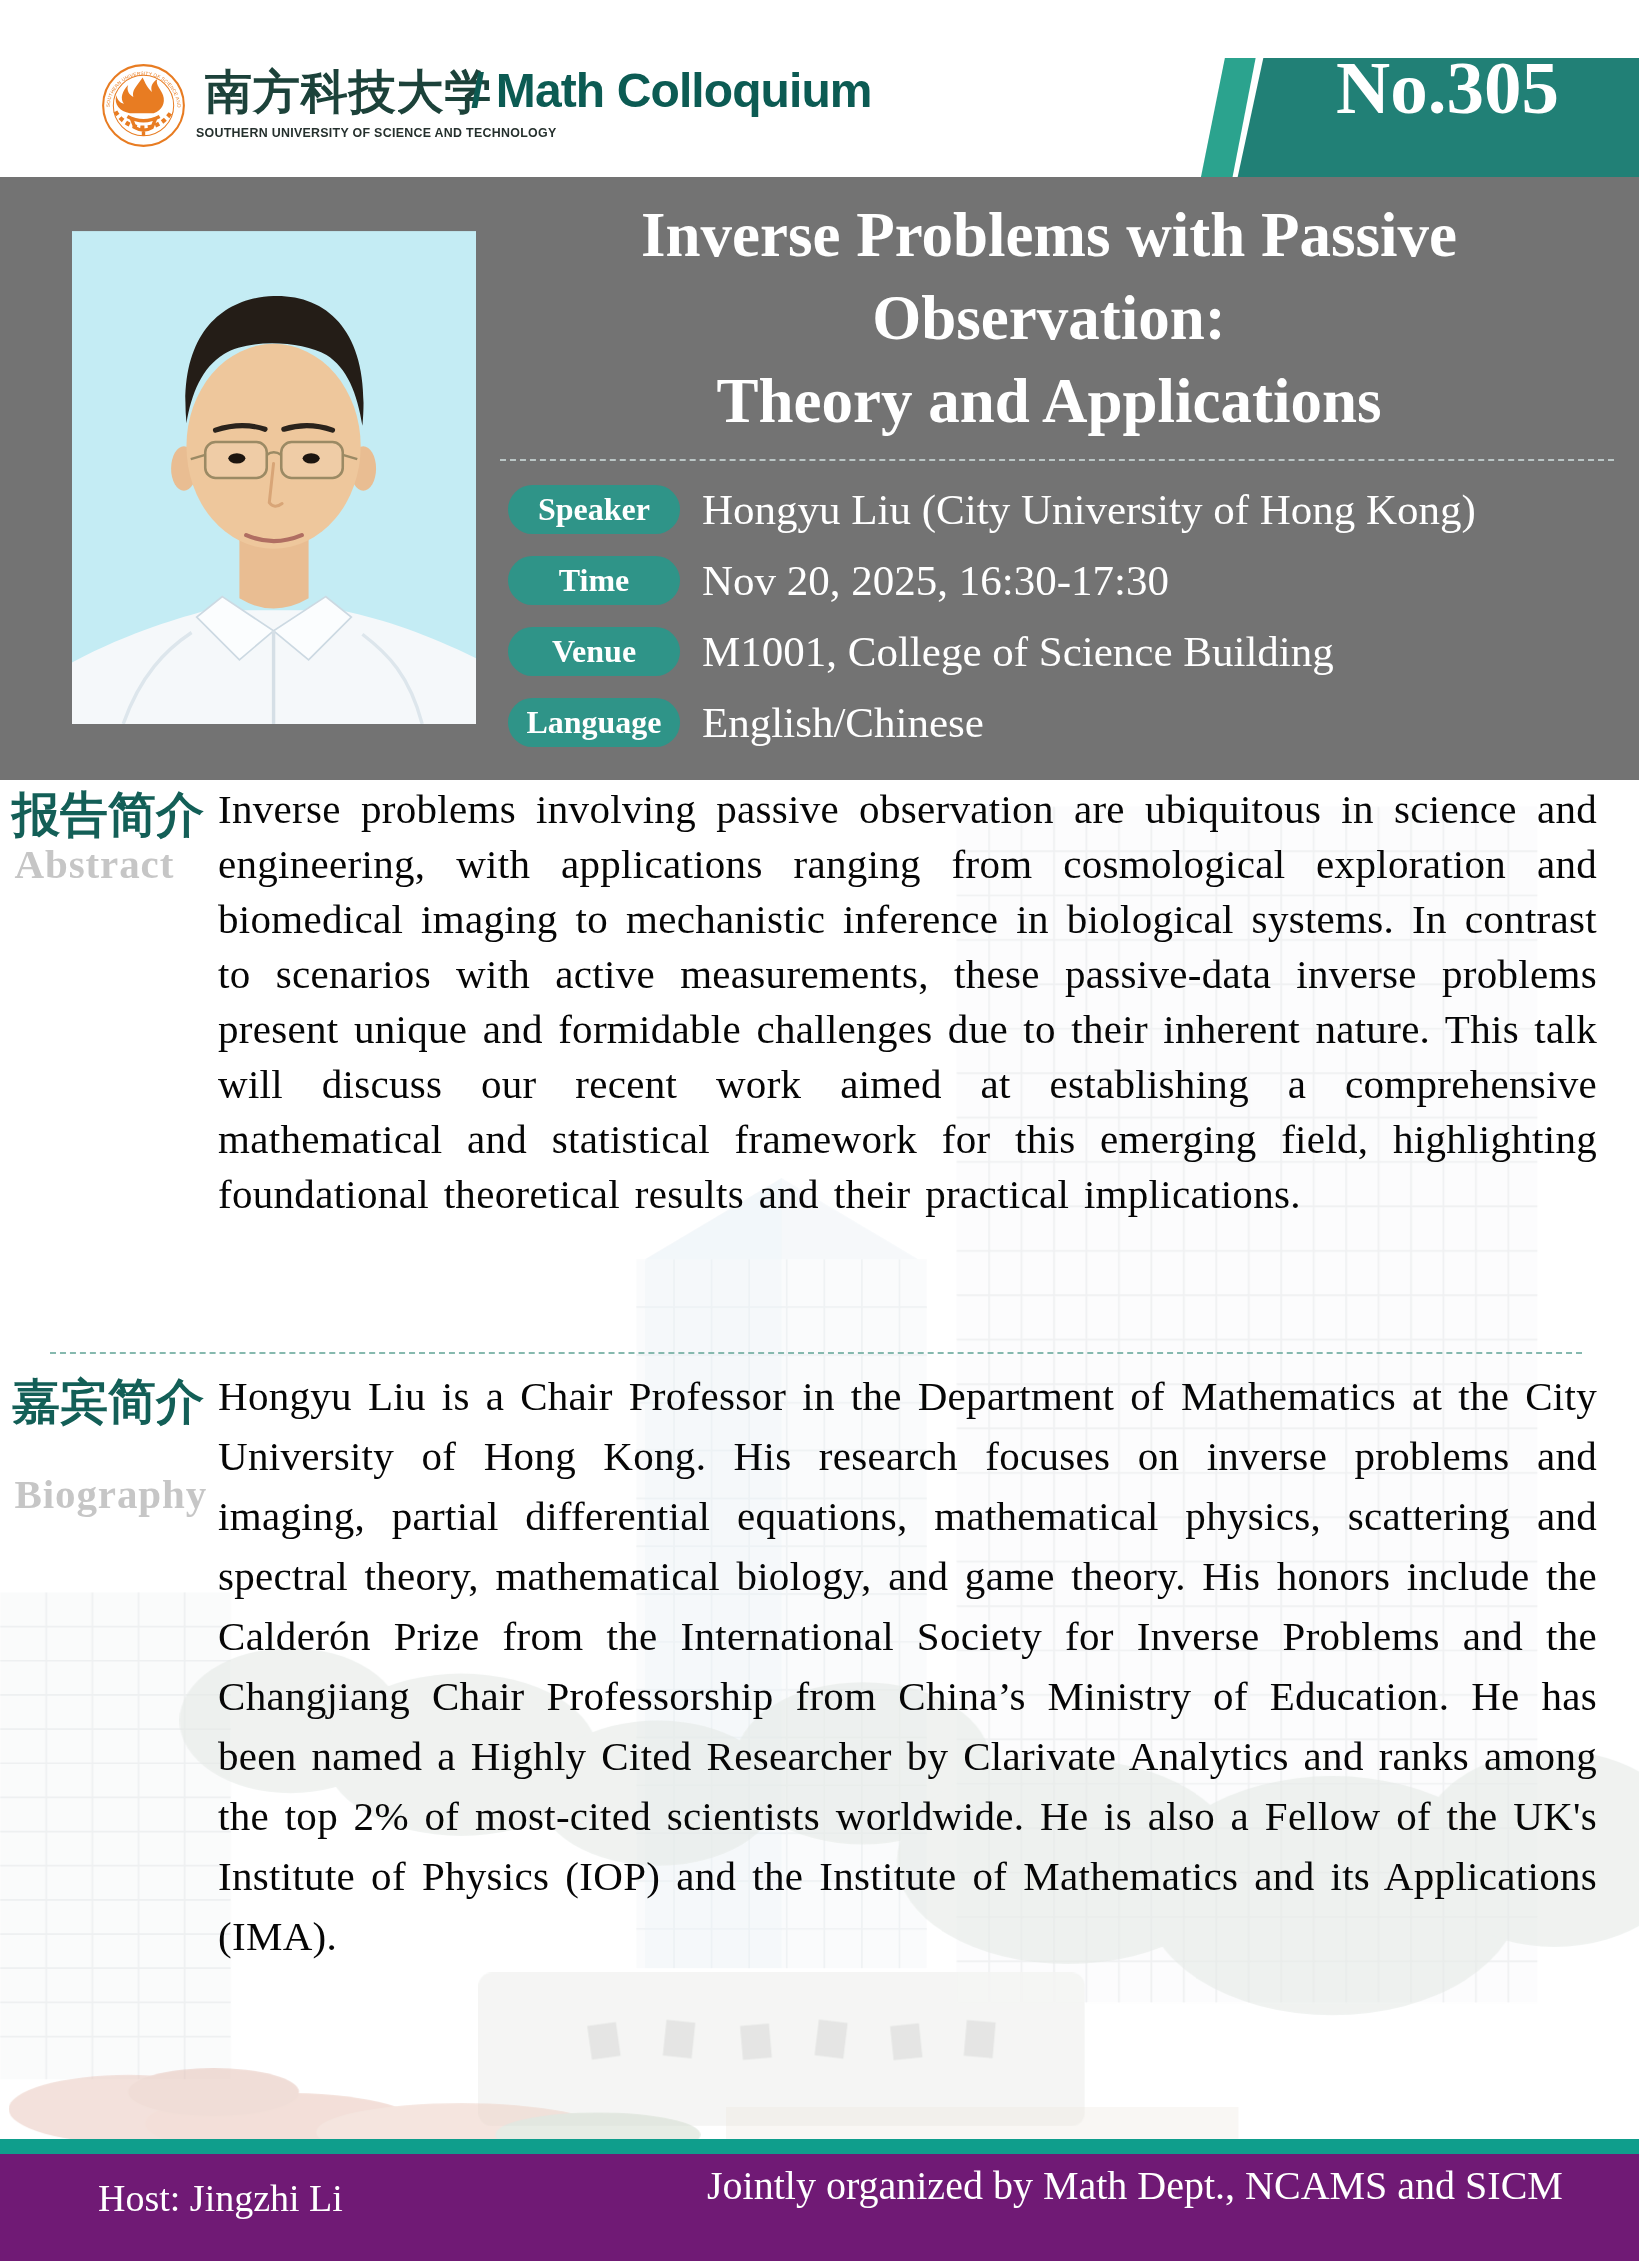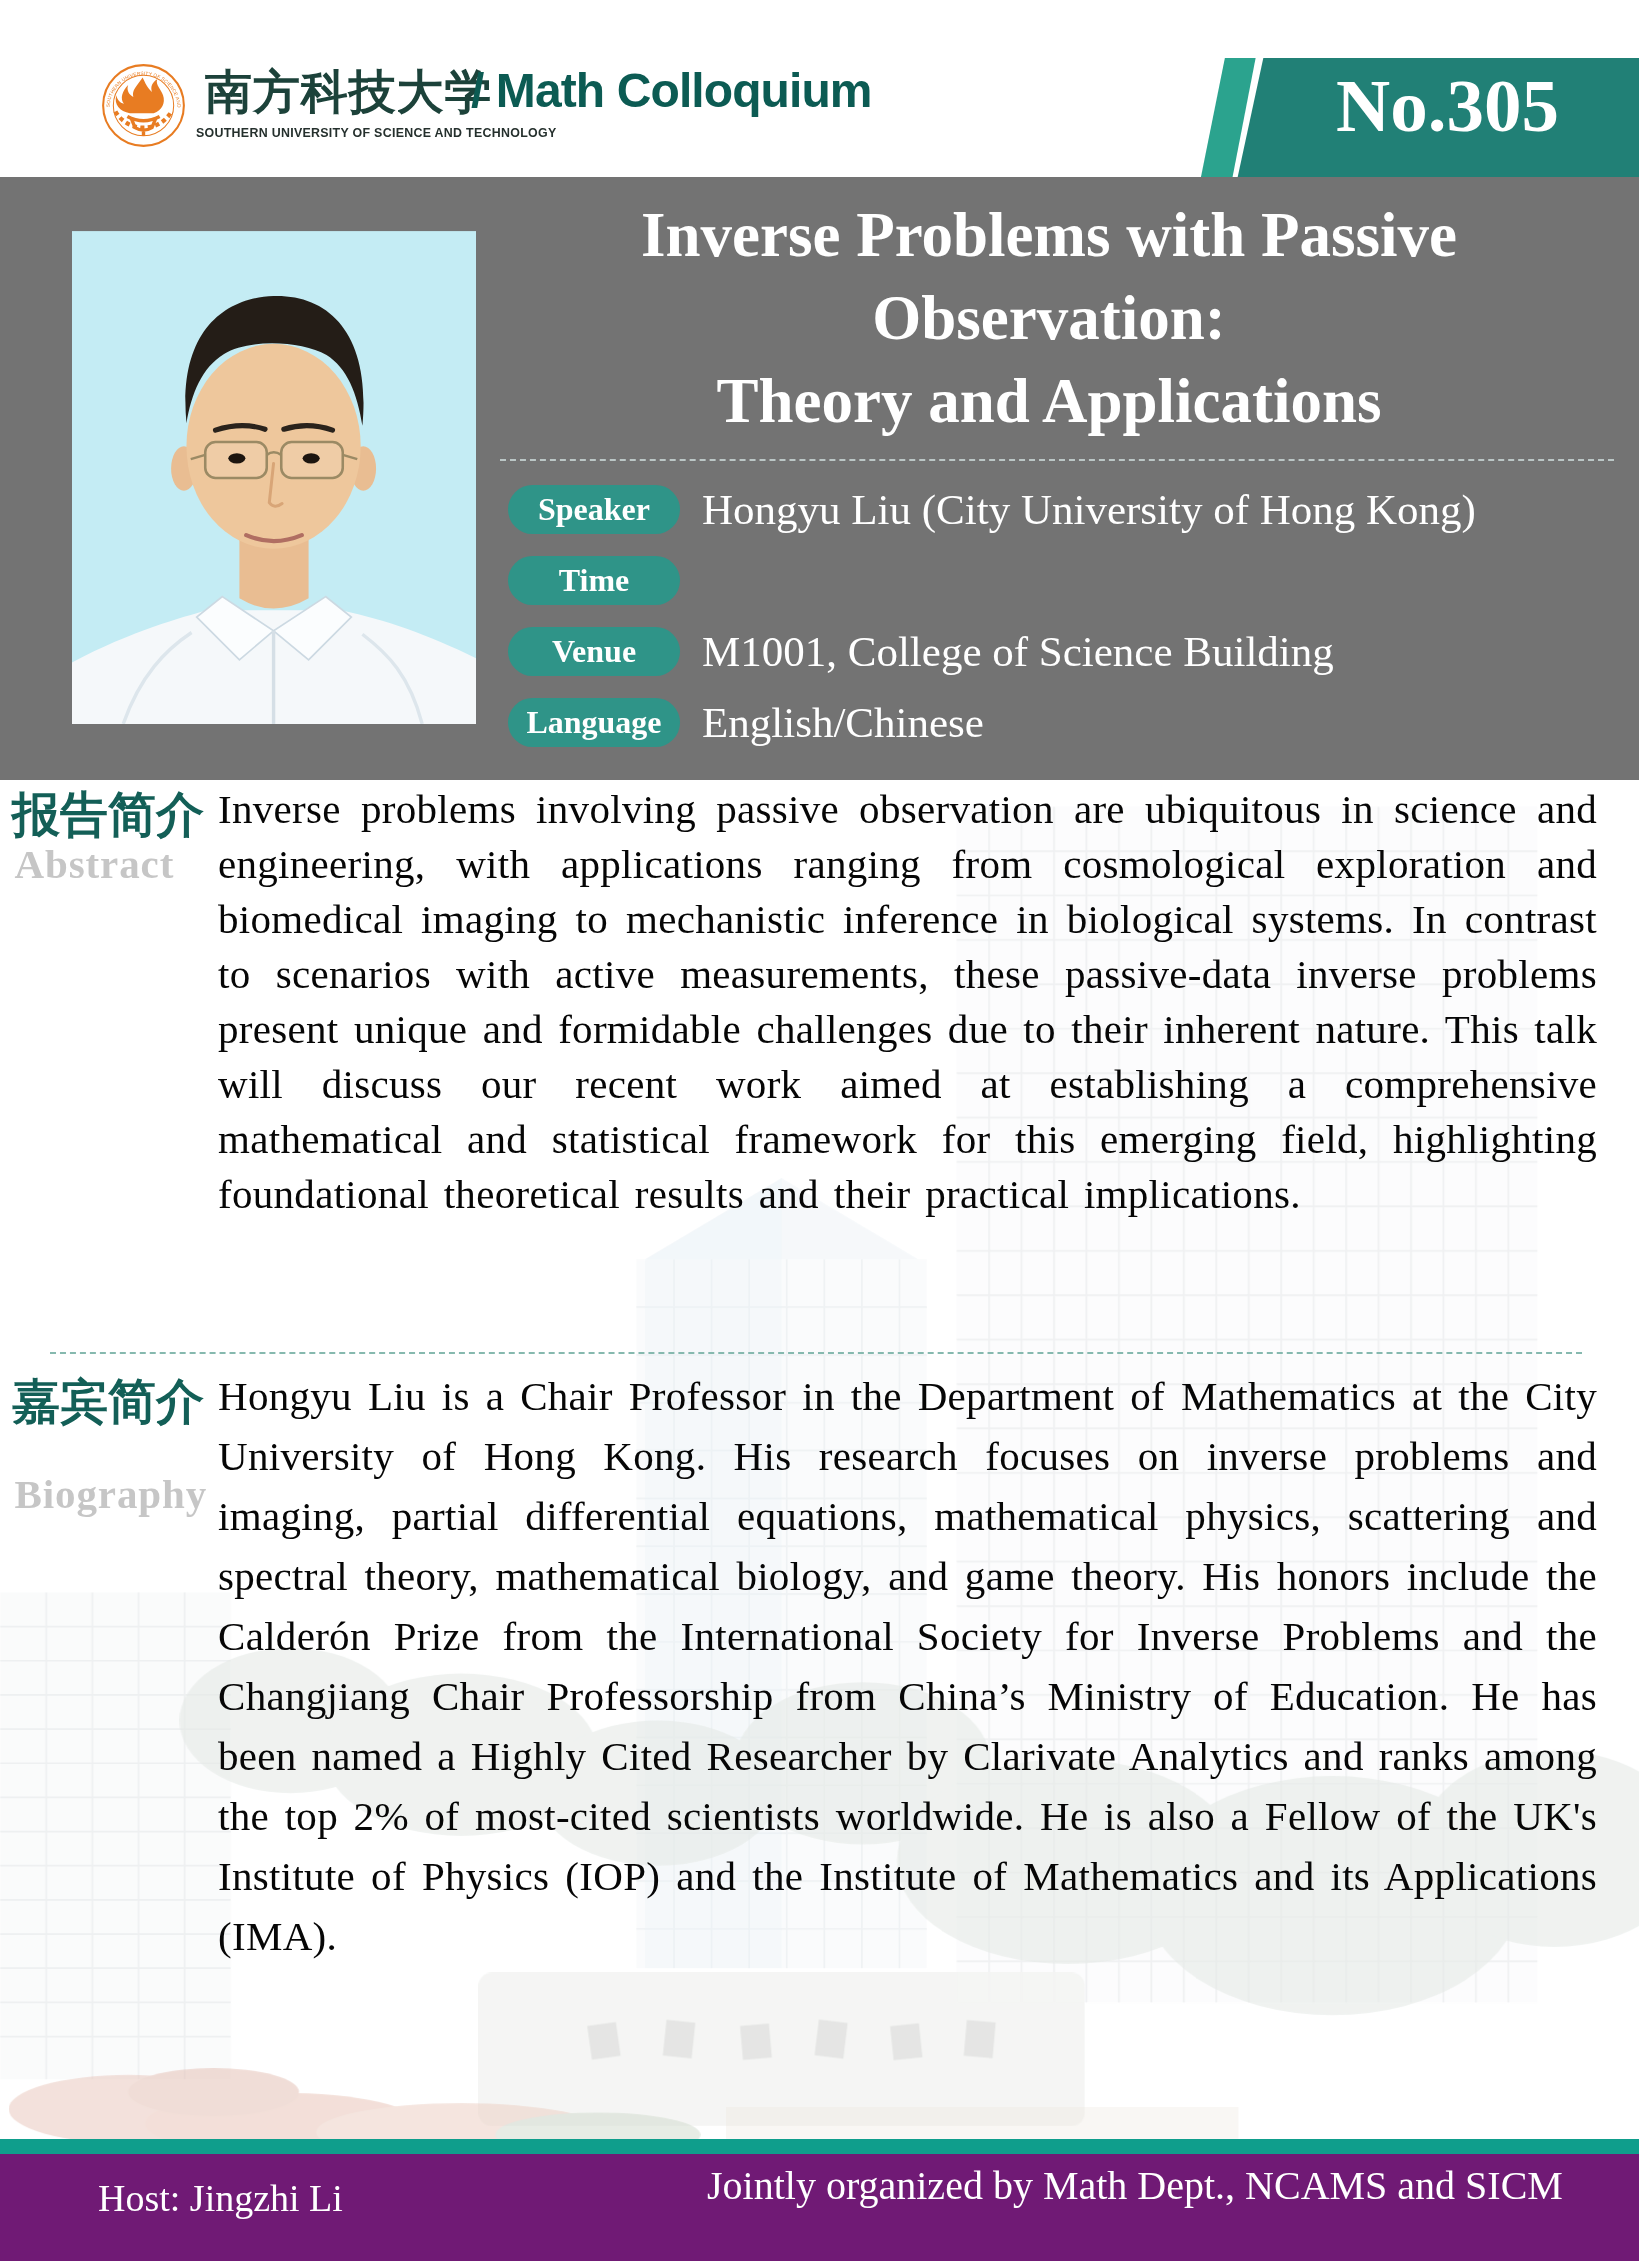--- a/index.html
+++ b/index.html
@@ -9,21 +9,21 @@
   
   .header{position:absolute;left:0;top:0;width:1640px;height:177px;background:#ffffff;z-index:3;}
   .seal{position:absolute;left:101px;top:63px;width:85px;height:85px;}
   .logo-cn{position:absolute;left:205px;top:61px;font-family:"DejaVu Sans","Liberation Sans",sans-serif;
            font-weight:900;font-size:47px;color:#1c423a;letter-spacing:0.9px;white-space:nowrap;}
   .logo-en{position:absolute;left:196px;top:126px;font-family:"Liberation Sans","DejaVu Sans",sans-serif;
            font-weight:600;font-size:12.4px;color:#25302d;letter-spacing:0.3px;white-space:nowrap;}
   .series-title{position:absolute;left:471px;top:65px;font-family:"Liberation Sans","DejaVu Sans",sans-serif;
            font-weight:800;font-size:48px;color:#0c5b53;letter-spacing:-0.9px;white-space:nowrap;line-height:1.1;}
   .badge-svg{position:absolute;left:1025px;top:58px;width:615px;height:119px;}
-  .badge-no{position:absolute;left:1264px;top:68px;width:367px;text-align:center;color:#ffffff;
+  .badge-no{position:absolute;left:1264px;top:50px;width:367px;text-align:center;color:#ffffff;
            font-weight:bold;font-size:75px;line-height:1;font-family:"Liberation Serif","DejaVu Serif",serif;}
 
   
   .banner{position:absolute;left:0;top:177px;width:1640px;height:603px;background:#737373;z-index:2;}
   .photo{position:absolute;left:72px;top:54px;width:404px;height:493px;overflow:hidden;}
   .banner-title{position:absolute;left:475px;top:17px;width:1148px;text-align:center;color:#ffffff;
            font-weight:bold;font-size:63px;line-height:83px;}
   .title-divider{position:absolute;left:500px;top:282px;width:1114px;height:0;
            border-top:2.6px dashed rgba(226,245,242,0.65);}
   .info-rows{position:absolute;left:508px;top:308px;}
@@ -129,20 +129,21 @@
 
     <div class="title-divider"></div>
 
     <div class="info-rows">
       <div class="info-row">
         <div class="pill">Speaker</div>
         <div class="value">Hongyu Liu (City University of Hong Kong)</div>
       </div>
       <div class="info-row">
         <div class="pill">Time</div>
+        <div class="value">Nov 20, 2025, 16:30-17:30</div>
       </div>
       <div class="info-row">
         <div class="pill">Venue</div>
         <div class="value">M1001, College of Science Building</div>
       </div>
       <div class="info-row">
         <div class="pill">Language</div>
         <div class="value">English/Chinese</div>
       </div>
     </div>

